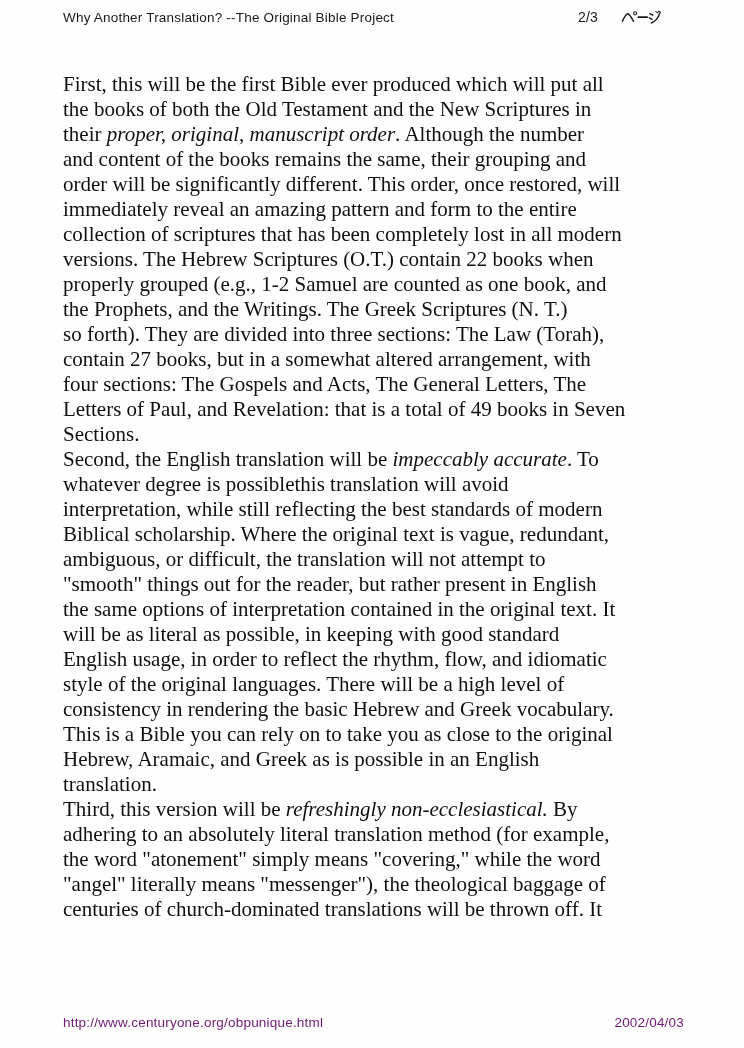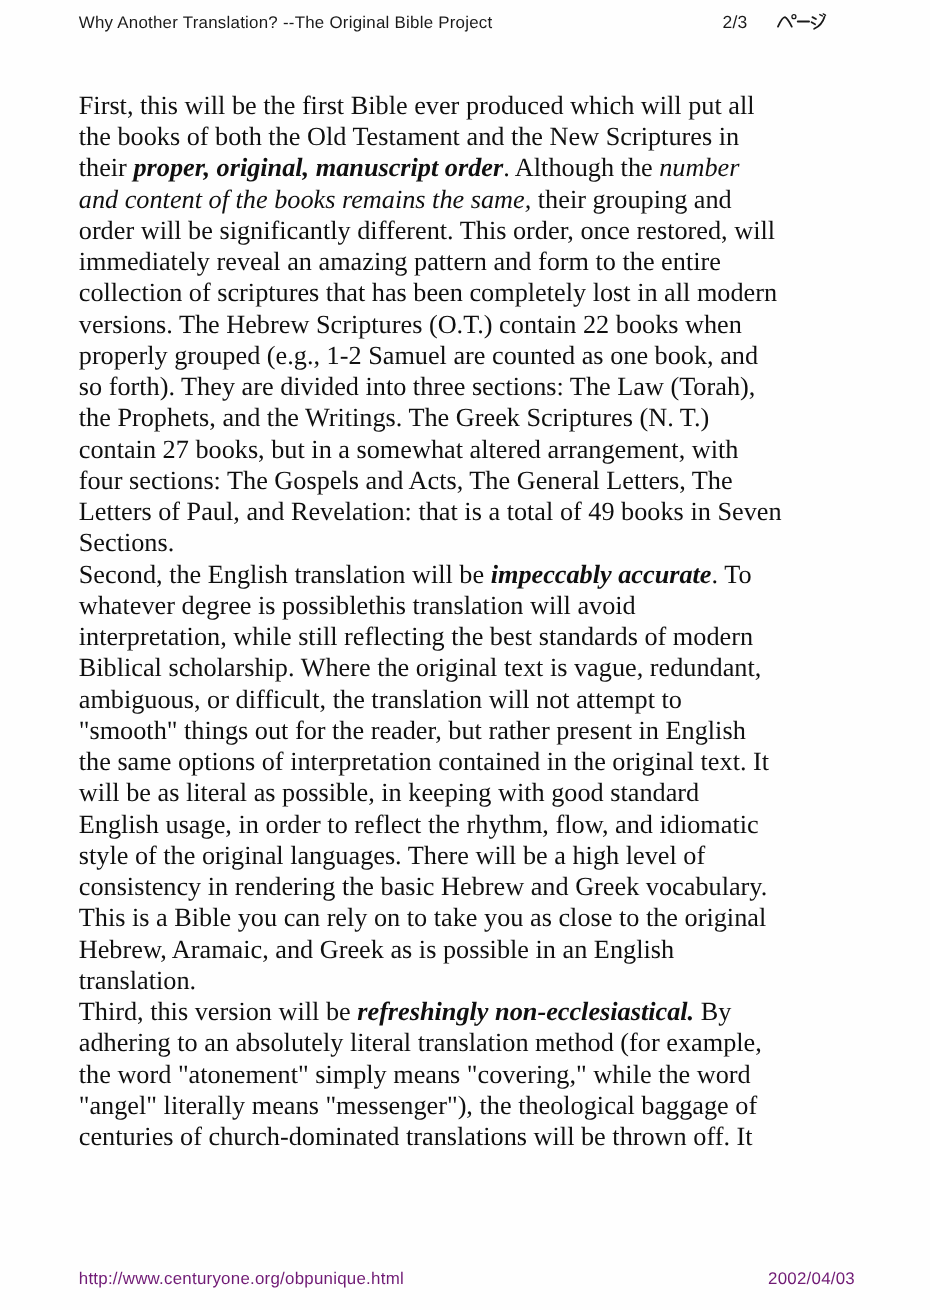--- a/index.html
+++ b/index.html
@@ -48,22 +48,22 @@
     font-size: 21px;
     line-height: 25px;
     color: #101010;
   }
   .paragraph + .paragraph {
   }
   .line {
     white-space: nowrap;
     height: 25px;
   }
-  .seg-bi { font-weight: bold; font-style: italic; text-align: center; }
-  .seg-i  { font-style: italic; }
+  .seg-bi { font-weight: normal; font-style: italic; text-align: center; }
+  .seg-i  { }
   .footer-row {
     position: absolute;
     left: 63px;
     top: 1015px;
     width: 621px;
     display: flex;
     justify-content: space-between;
     align-items: flex-start;
     font-family: "Liberation Sans", sans-serif;
     font-size: 13.5px;
@@ -103,22 +103,22 @@
       <div class="paragraph">
         <div class="line"><span>First, this will be the first Bible ever produced which will put all</span></div>
         <div class="line"><span>the books of both the Old Testament and the New Scriptures in</span></div>
         <div class="line"><span>their </span><span class="seg-bi">proper, original, manuscript order</span><span>. Although the </span><span class="seg-i">number</span></div>
         <div class="line"><span class="seg-i">and content of the books remains the same,</span><span> their grouping and</span></div>
         <div class="line"><span>order will be significantly different. This order, once restored, will</span></div>
         <div class="line"><span>immediately reveal an amazing pattern and form to the entire</span></div>
         <div class="line"><span>collection of scriptures that has been completely lost in all modern</span></div>
         <div class="line"><span>versions. The Hebrew Scriptures (O.T.) contain 22 books when</span></div>
         <div class="line"><span>properly grouped (e.g., 1-2 Samuel are counted as one book, and</span></div>
+        <div class="line"><span>the Prophets, and the Writings. The Greek Scriptures (N. T.)</span></div>
         <div class="line"><span>so forth). They are divided into three sections: The Law (Torah),</span></div>
-        <div class="line"><span>the Prophets, and the Writings. The Greek Scriptures (N. T.)</span></div>
         <div class="line"><span>contain 27 books, but in a somewhat altered arrangement, with</span></div>
         <div class="line"><span>four sections: The Gospels and Acts, The General Letters, The</span></div>
         <div class="line"><span>Letters of Paul, and Revelation: that is a total of 49 books in Seven</span></div>
         <div class="line"><span>Sections.</span></div>
       </div>
       <div class="paragraph">
         <div class="line"><span>Second, the English translation will be </span><span class="seg-bi">impeccably accurate</span><span>. To</span></div>
         <div class="line"><span>whatever degree is possiblethis translation will avoid</span></div>
         <div class="line"><span>interpretation, while still reflecting the best standards of modern</span></div>
         <div class="line"><span>Biblical scholarship. Where the original text is vague, redundant,</span></div>

